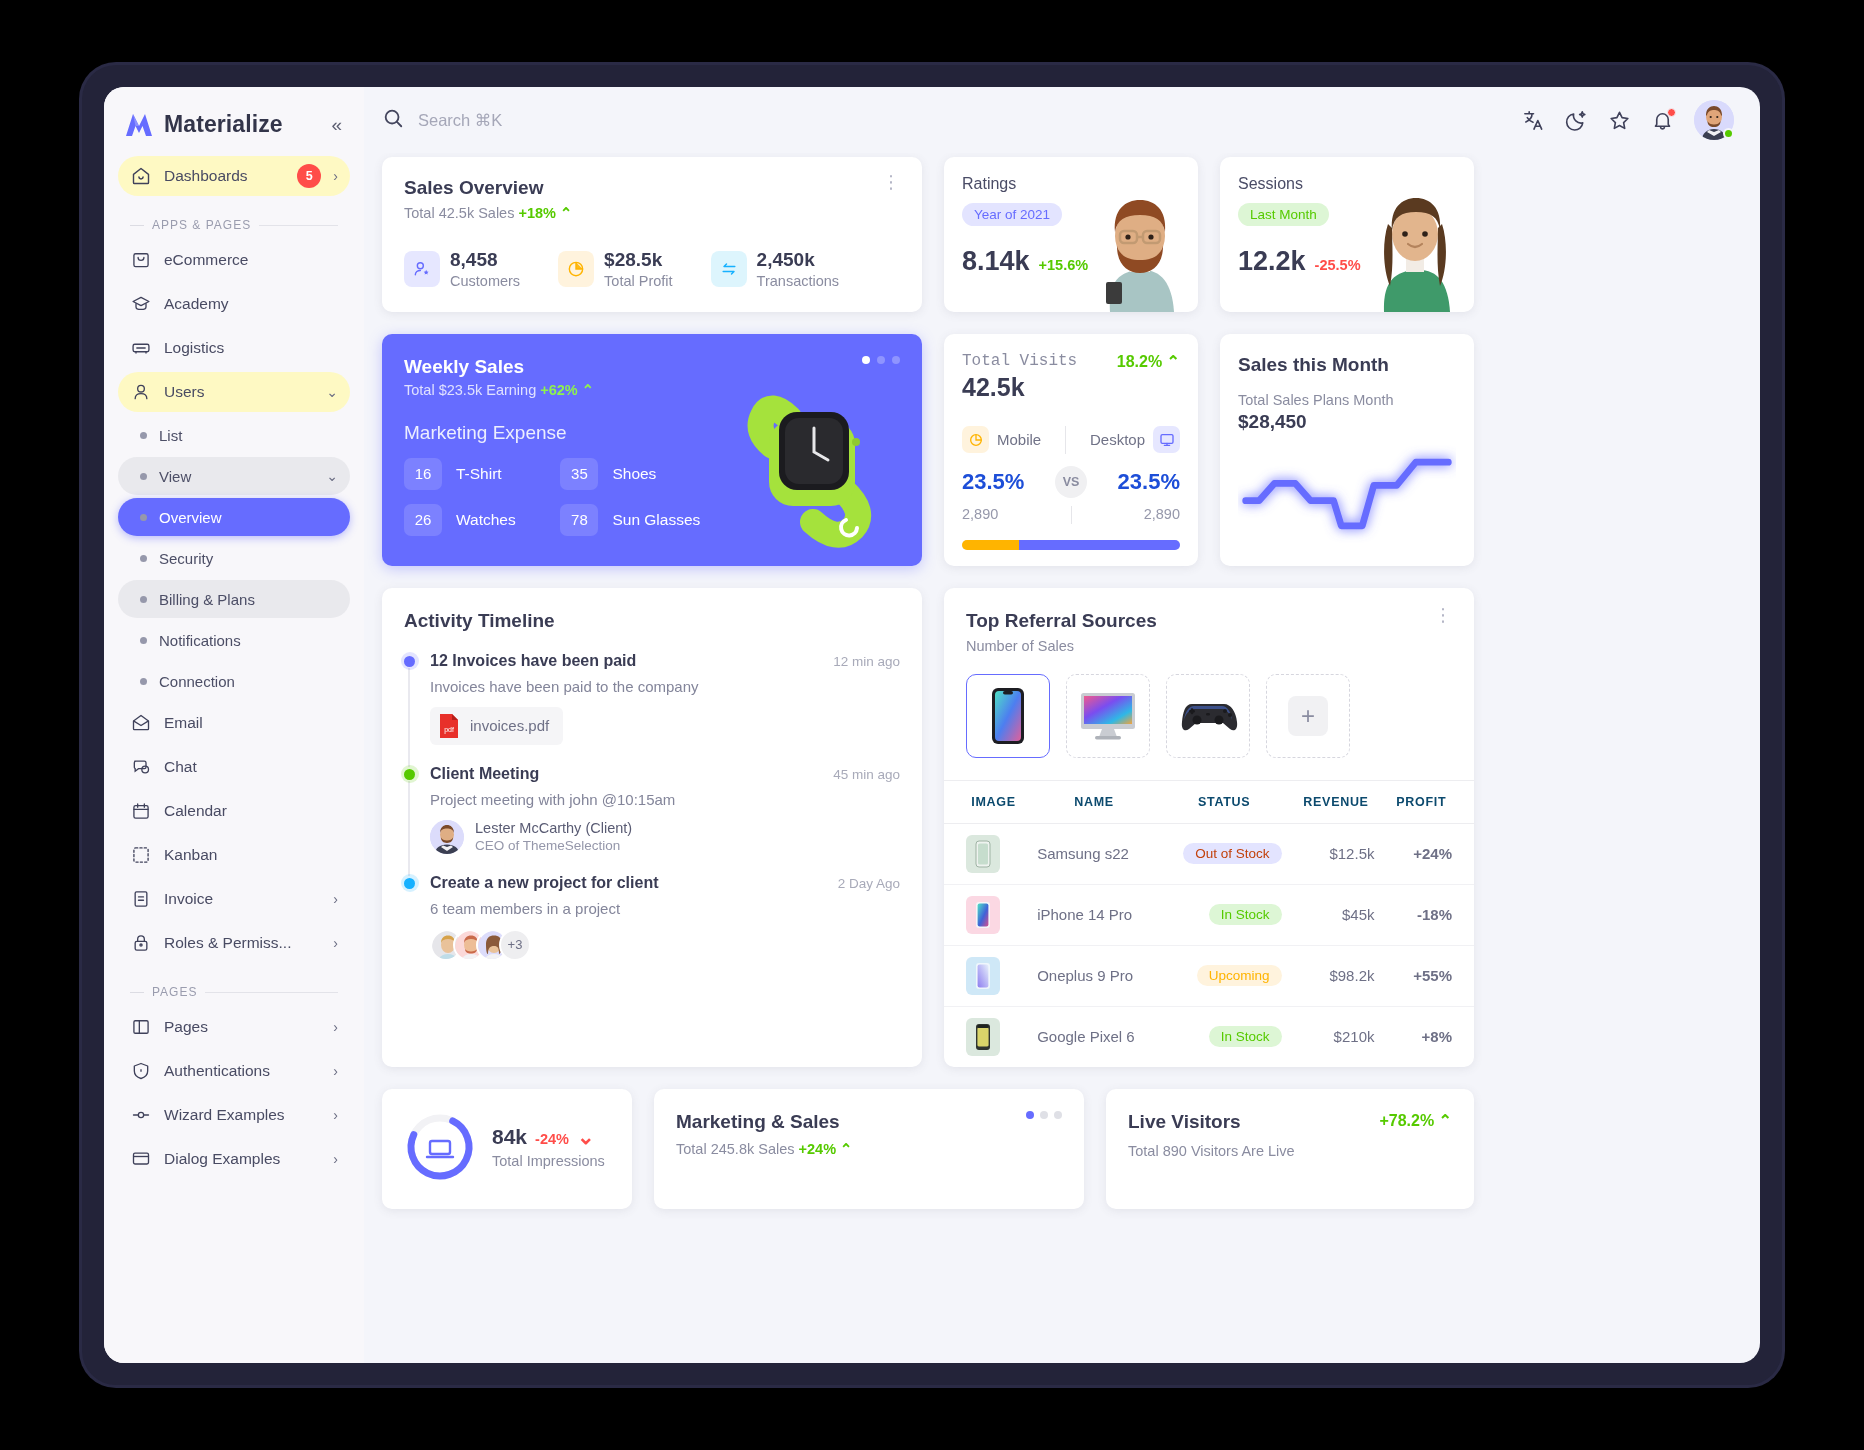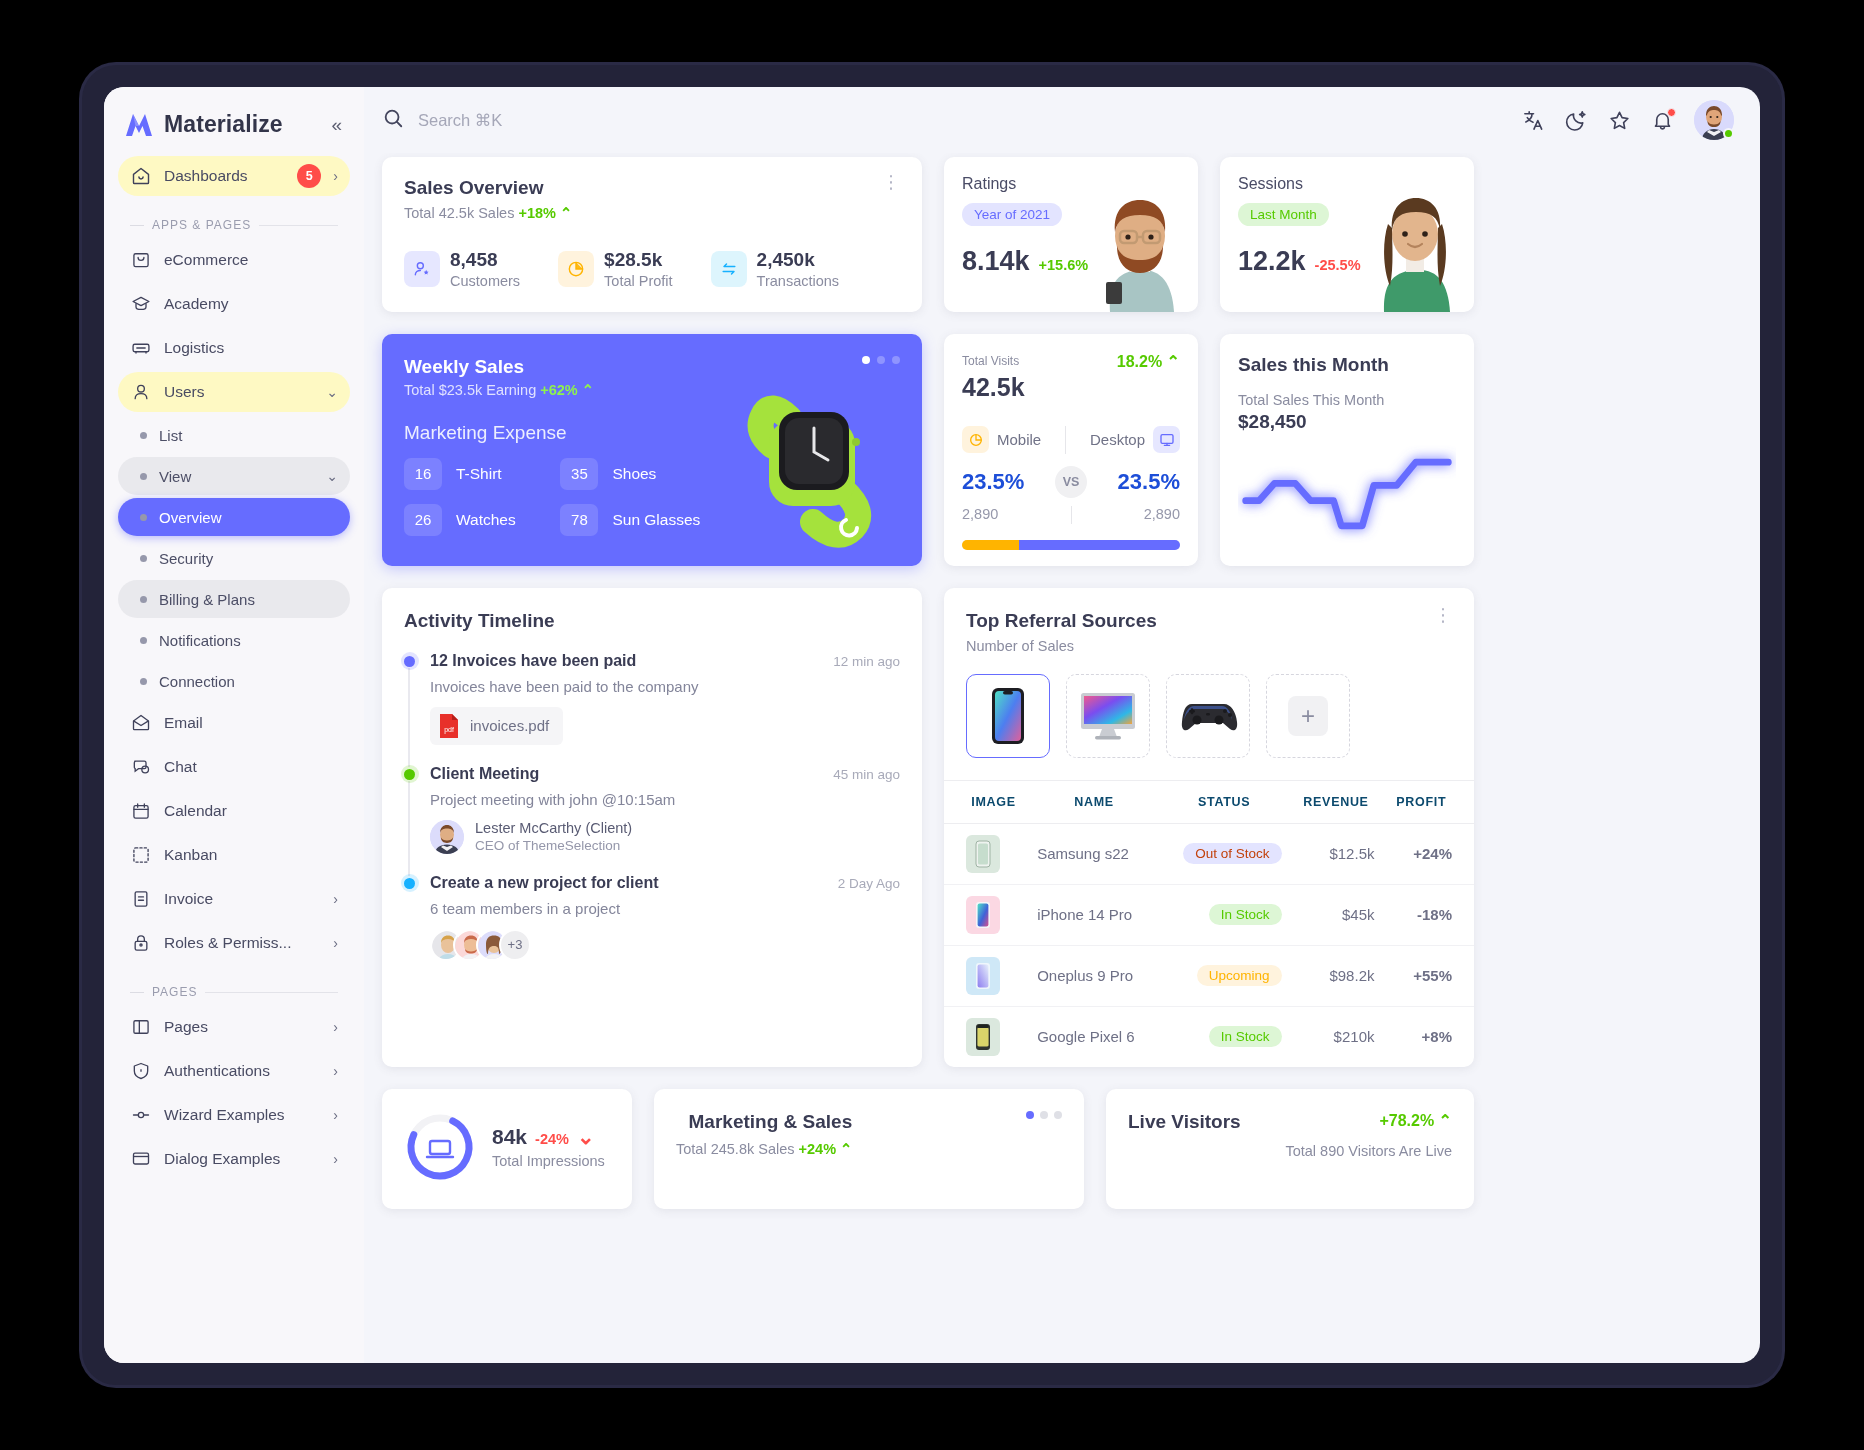--- a/index.html
+++ b/index.html
@@ -170,21 +170,21 @@
   }
   .wk-l { font-size: 15.5px; }
   .wk-dots { position: absolute; right: 22px; top: 22px; display: flex; gap: 7px; }
   .wk-dots i { width: 8px; height: 8px; border-radius: 50%; background: #8f94ff; display: block; }
   .wk-dots i.on { background: #fff; }
   .watch { position: absolute; right: 14px; bottom: 4px; width: 215px; height: 190px; }
 
   
   .visits { padding: 18px 18px 16px; }
   .tv-head { display: flex; justify-content: space-between; align-items: center; }
-  .tv-l { font-size: 12px; color: #8a8ca0; }
+  .tv-l { font-size: 16px; color: #8a8ca0; font-family: Liberation Mono, monospace; }
   .tv-big { font-size: 25px; font-weight: 700; color: #3a3c54; margin-top: 2px; }
   .tv-cmp { margin-top: 24px; display: flex; align-items: center; justify-content: space-between; }
   .tv-side { display: flex; align-items: center; gap: 8px; }
   .tv-ic { width: 27px; height: 27px; border-radius: 7px; display: flex; align-items: center; justify-content: center; }
   .tv-ic.amber { background: #fff3dd; }
   .tv-ic.purple { background: #e6e7ff; }
   .tv-nm { font-size: 15px; color: #707287; }
   .tv-vs-row { display: flex; align-items: center; justify-content: space-between; margin-top: 12px; }
   .tv-pct { font-size: 22px; font-weight: 700; color: #1d4ed8; }
   .vs-badge {
@@ -276,21 +276,21 @@
     display: flex; align-items: center; justify-content: center;
   }
   .st-pill { display: inline-block; padding: 3px 12px; border-radius: 12px; font-size: 13.5px; font-weight: 500; }
   .st-purple { background: #e3e4ff; color: #c2410c; }
   .st-green { background: #ddf6d5; color: #56ca00; }
   .st-amber { background: #fff3dd; color: #ffb400; }
 
   
   .bottom-row {
     grid-column: 1 / span 3; display: grid;
-    grid-template-columns: 250px 430px 1fr; gap: 22px; margin-top: 0; text-align: right;
+    grid-template-columns: 250px 430px 1fr; gap: 22px; margin-top: 0;
   }
   .bcard { background: #fff; border-radius: 10px; box-shadow: 0 2px 10px rgba(76,78,100,.10); padding: 22px; height: 120px; overflow: hidden; }
   .imp-row { display: flex; align-items: center; gap: 16px; }
   .ring { width: 72px; height: 72px; flex: 0 0 72px; }
   .imp-v { font-size: 21px; font-weight: 700; color: #3a3c54; display: flex; align-items: baseline; gap: 8px; }
   .imp-v .pct { font-size: 14.5px; }
   .imp-l { font-size: 14.5px; color: #8a8ca0; margin-top: 4px; }
   .ms-head { display: flex; justify-content: space-between; align-items: flex-start; }
   .ms-dots { display: flex; gap: 6px; }
   .ms-dots i { width: 8px; height: 8px; border-radius: 50%; background: #dfe0e6; display: block; }
@@ -760,21 +760,21 @@
           <span>2,890</span>
         </div>
         <div class="tv-bar">
           <span class="a" id="bar-a" style="width:26%"></span>
           <span class="b" style="flex:1"></span>
         </div>
       </section>
 
       <section class="card stm">
         <div class="ctitle">Sales this Month</div>
-        <div class="stm-sub">Total Sales This Month</div>
+        <div class="stm-sub">Total Sales Plans Month</div>
         <div class="stm-val">$28,450</div>
         <div class="stm-chart">
           <svg viewBox="0 0 228 110" width="100%" height="106" preserveAspectRatio="none">
             <defs>
               <filter id="glow" x="-30%" y="-40%" width="160%" height="190%">
                 <feGaussianBlur stdDeviation="6" result="b"></feGaussianBlur>
                 <feMerge>
                         <feMergeNode in="b"></feMergeNode>
                         <feMergeNode in="SourceGraphic"></feMergeNode>
                       </feMerge>

